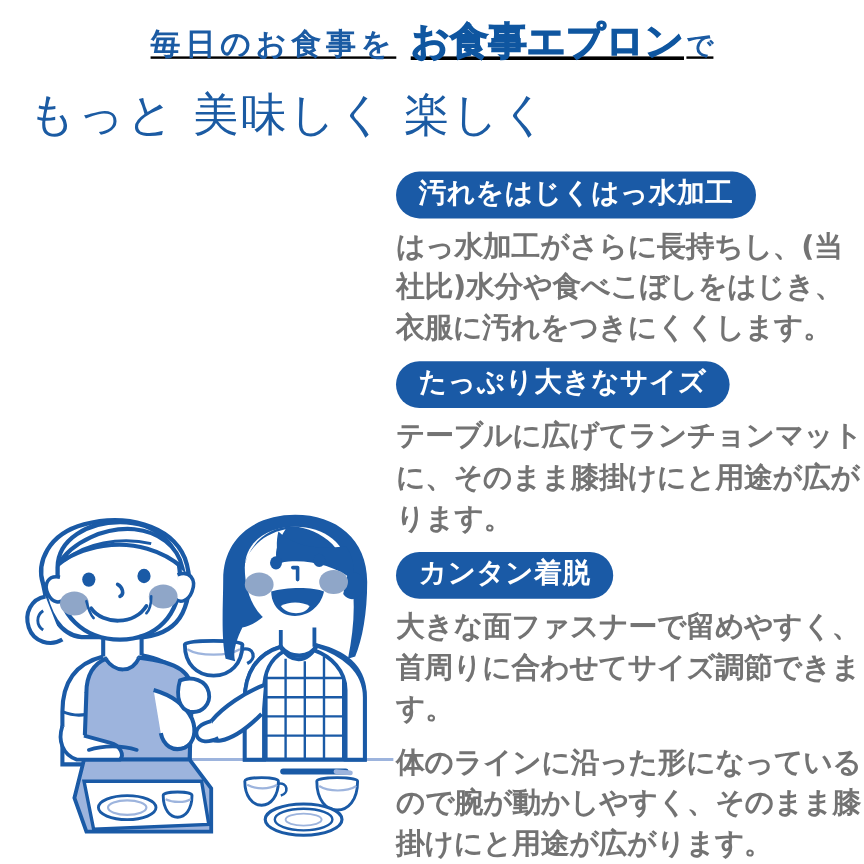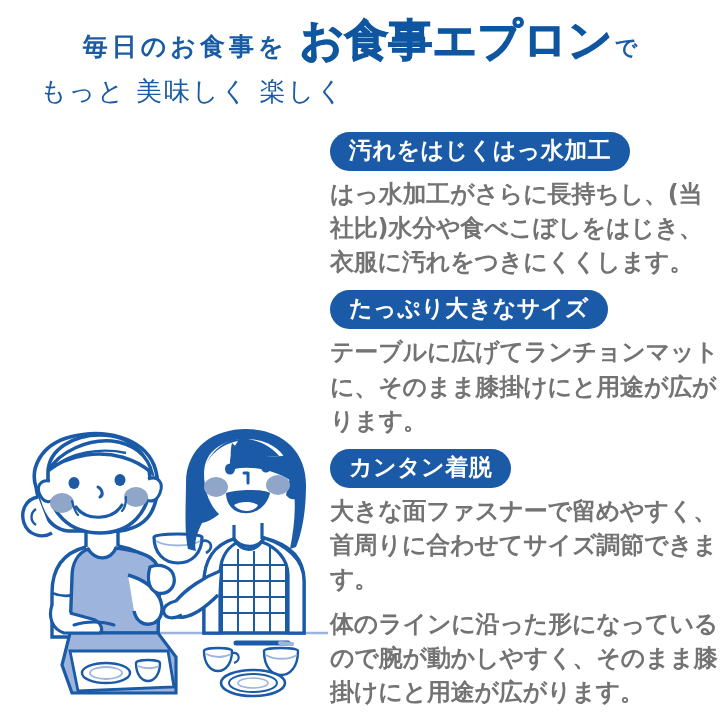--- a/index.html
+++ b/index.html
@@ -22,61 +22,62 @@
     top: 0;
     width: 720px;
     padding-top: 18px;
   }
   .head-line1 {
     display: flex;
     align-items: baseline;
     justify-content: center;
     white-space: nowrap;
     line-height: 1.0;
+    text-decoration: underline;
   }
   .head-small {
     font-size: 25px;
     font-weight: 700;
     color: #1b5ba3;
     letter-spacing: 4px;
     font-family: "DejaVu Sans", "Liberation Sans", sans-serif;
   }
   .head-big {
-    font-size: 44px;
+    font-size: 32px;
     font-weight: 700;
     color: #0f56a0;
     letter-spacing: 0px;
     margin-left: 12px;
     font-family: "DejaVu Sans", "Liberation Sans", sans-serif;
     -webkit-text-stroke: 1.1px #0f56a0;
   }
   .head-suffix {
     font-size: 22px;
     font-weight: 700;
     color: #1b5ba3;
     margin-left: 2px;
     font-family: "DejaVu Sans", "Liberation Sans", sans-serif;
   }
   .head-line2 {
-    margin-top: 16px;
-    padding-left: 40px;
-    font-size: 26px;
+    margin-top: 26px;
+    padding-left: 24px;
+    font-size: 38px;
     font-weight: 400;
     color: #1b5ba3;
     letter-spacing: 2px;
     white-space: nowrap;
     line-height: 1.0;
     font-family: "DejaVu Sans", "Liberation Sans", sans-serif;
   }
 
   
   #features {
     position: absolute;
     left: 330px;
-    top: 132px;
+    top: 143px;
     width: 390px;
   }
   .feature { margin-bottom: 11px; }
   .feature:last-child { margin-bottom: 0; }
 
   .badge {
     display: inline-block;
     background: #1a5aa6;
     color: #ffffff;
     border-radius: 22px;

